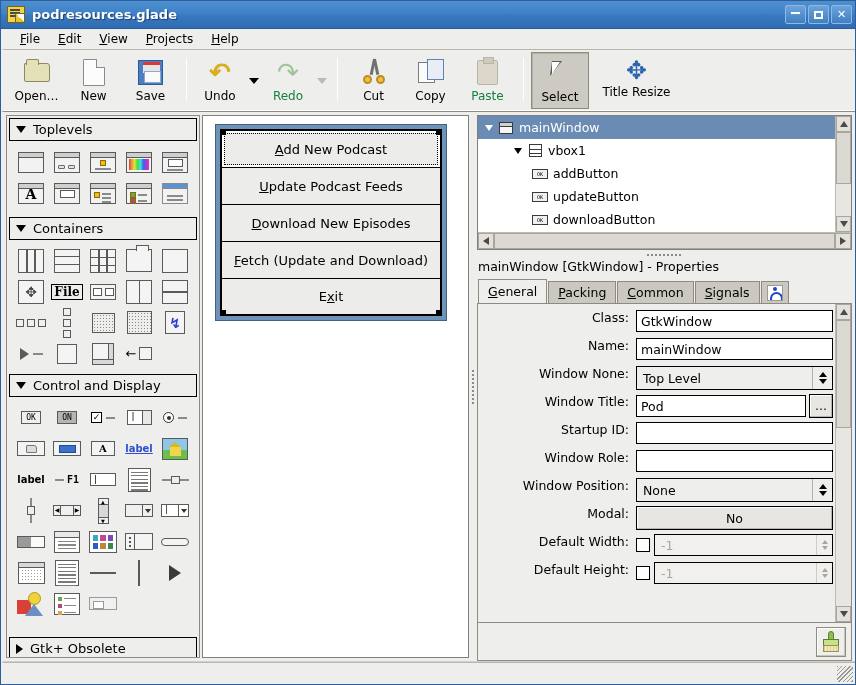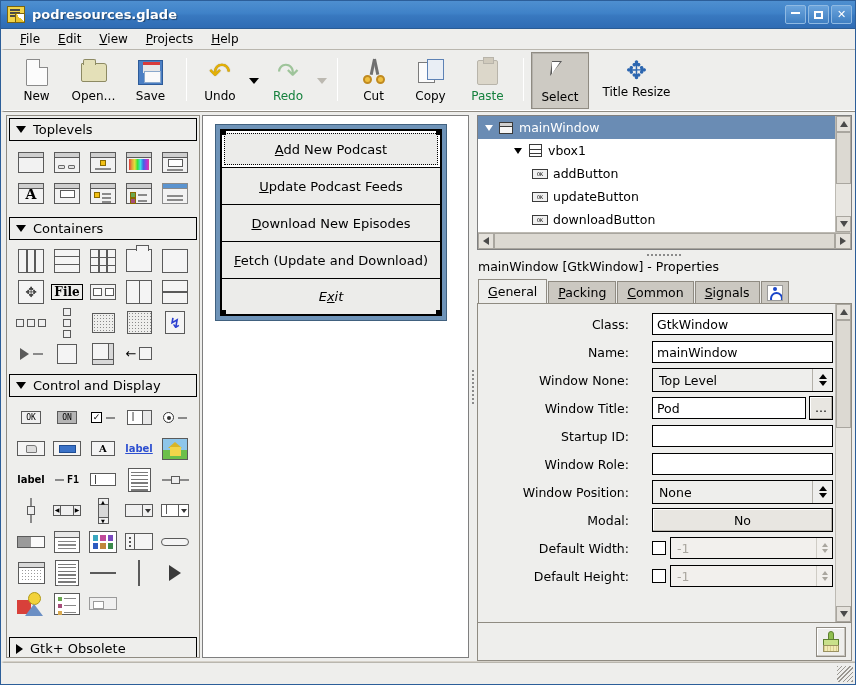--- a/index.html
+++ b/index.html
@@ -266,21 +266,21 @@
   .nub { position:absolute;width:6px;height:6px;background:#000;z-index:5; }
   .dbtn {
     height: 37px;
     display: flex; align-items: center; justify-content: center;
     background: #ececea;
     border: 1px solid #000;
     border-bottom: none;
     font-size: 13px; color: #000;
     cursor: pointer;
   }
-  .dbtn:last-child { border-bottom: 1px solid #000; font-style: italic; }
+  .dbtn:last-child { border-bottom: 1px solid #000; }
   .dbtn.selected { outline: none; box-shadow: inset 0 0 0 2px #fff; }
   .dbtn.selected .dbtn-lbl { }
   .dbtn-sel-border { border: 1px dotted #000; margin: 1px; padding: 0;
     position:absolute; inset:1px; pointer-events:none; }
   .dbtn u { text-decoration: underline; }
 
   
   #dock {
     flex: 0 0 386px; width: 386px;
     display: flex; align-items: stretch;
@@ -357,21 +357,21 @@
   .acc-ico { width:16px;height:16px;border:1px solid #9a9a9a;background:#fff;position:relative;overflow:hidden; }
   .acc-ico:before{content:"";position:absolute;left:5px;top:1px;width:4px;height:4px;border-radius:50%;background:#1b46c8;}
   .acc-ico:after{content:"";position:absolute;left:2px;top:6px;width:9px;height:9px;border:2px solid #1b46c8;border-radius:50%;}
 
   #props-body {
     flex: 1 1 auto; min-height: 0;
     border: 1px solid #8f8b82; background:#eeeeec;
     display: flex; overflow: hidden;
   }
   #props-inner { flex:1 1 auto; min-width:0; padding: 6px 0 0 0; overflow: hidden; }
-  .prow { display: flex; align-items: center; height: 28px; padding: 0 2px 0 8px; gap: 16px; }
+  .prow { display: flex; align-items: flex-start; height: 28px; padding: 0 2px 0 8px; }
   .plabel { flex: 0 0 150px; text-align: right; padding-right: 7px; font-size: 12.5px; color: #000; }
   .pfield { flex: 1 1 auto; min-width: 0; display: flex; align-items: center; }
   .ptext {
     flex:1 1 auto; height:22px; background:#fff; border:1.5px solid #000;
     font-size:12.5px; color:#000; padding:0 4px; display:flex; align-items:center;
     cursor: text; min-width: 0;
   }
   .pspin {
     flex:1 1 auto; height:24px; background:#eeeeec; border:1.5px solid #000;
     display:flex; align-items:center; font-size:12.5px; padding-left:6px; cursor:pointer; min-width:0;
@@ -452,29 +452,29 @@
     <div class="menu-item"><u>F</u>ile</div>
     <div class="menu-item"><u>E</u>dit</div>
     <div class="menu-item"><u>V</u>iew</div>
     <div class="menu-item"><u>P</u>rojects</div>
     <div class="menu-item"><u>H</u>elp</div>
   </div>
 
   <div id="toolbar">
     <div class="tb-item">
       <div class="tb-ico">
+          <div class="ic-folder"></div>
+        </div>
+      <div class="tb-lbl">Open…</div>
+    </div>
+    <div class="tb-item">
+      <div class="tb-ico">
           <div class="ic-doc"></div>
         </div>
       <div class="tb-lbl">New</div>
-    </div>
-    <div class="tb-item">
-      <div class="tb-ico">
-          <div class="ic-folder"></div>
-        </div>
-      <div class="tb-lbl">Open…</div>
     </div>
     <div class="tb-item">
       <div class="tb-ico">
           <div class="ic-save"></div>
         </div>
       <div class="tb-lbl">Save</div>
     </div>
 
     <div class="tb-sep"></div>
 

